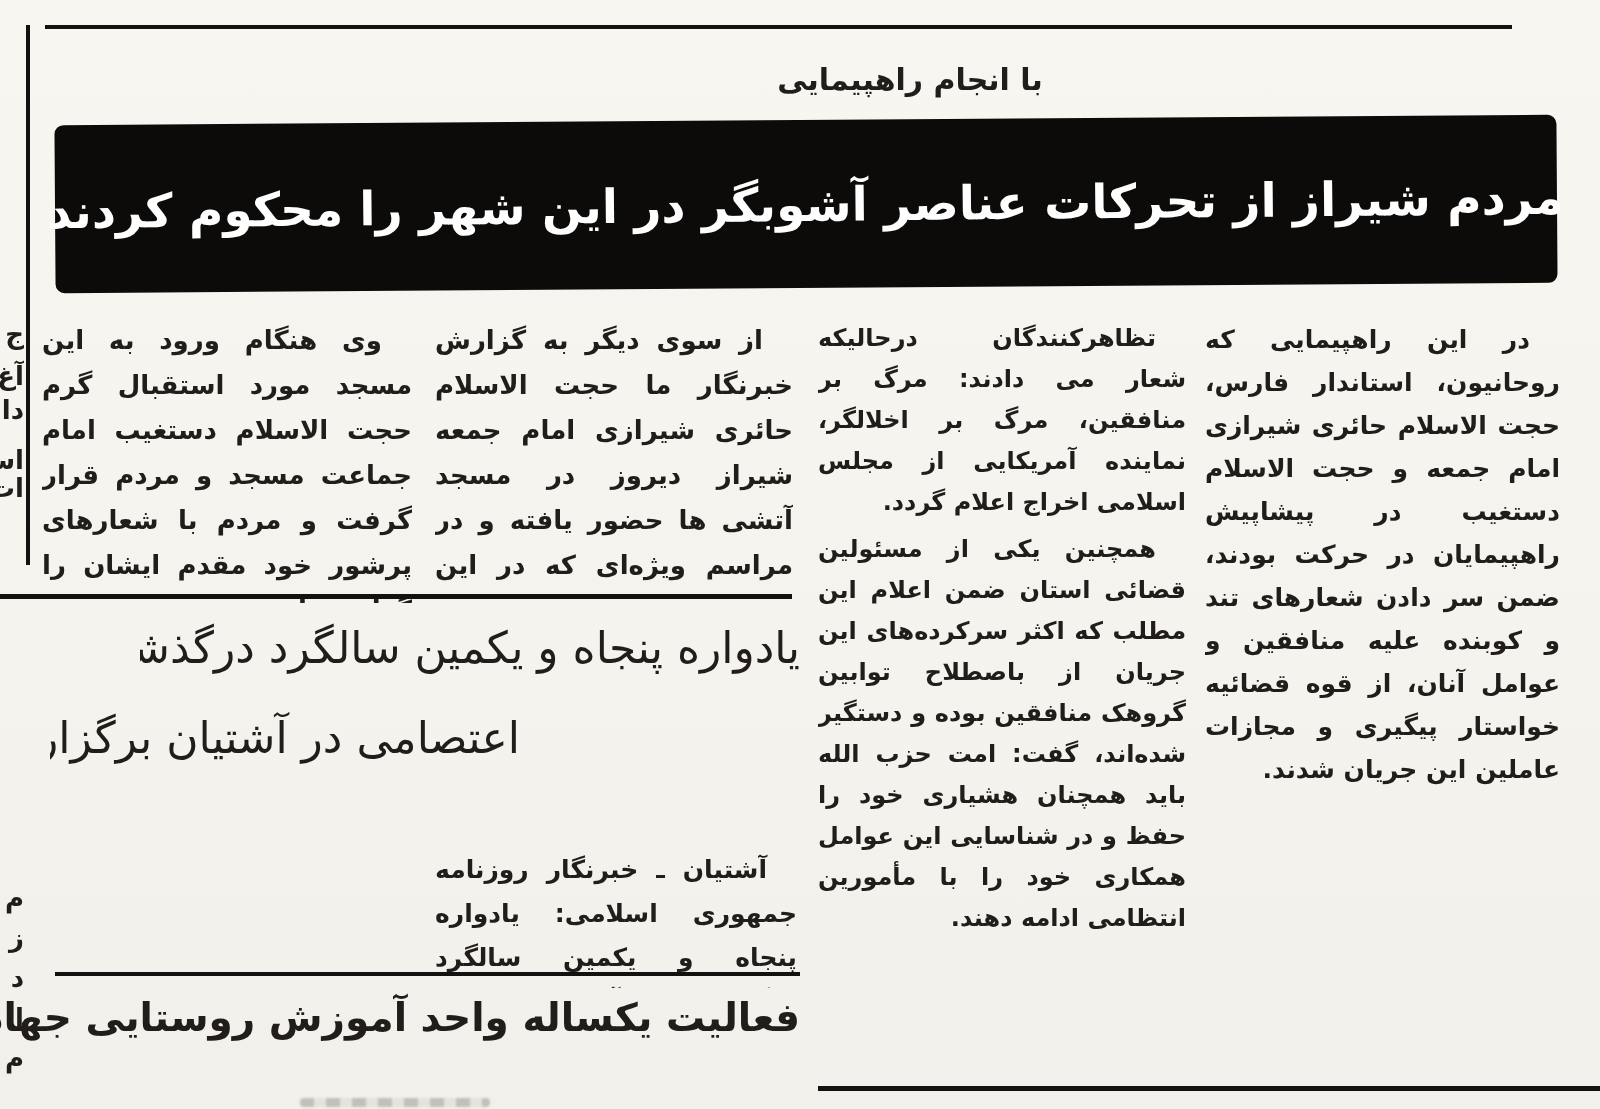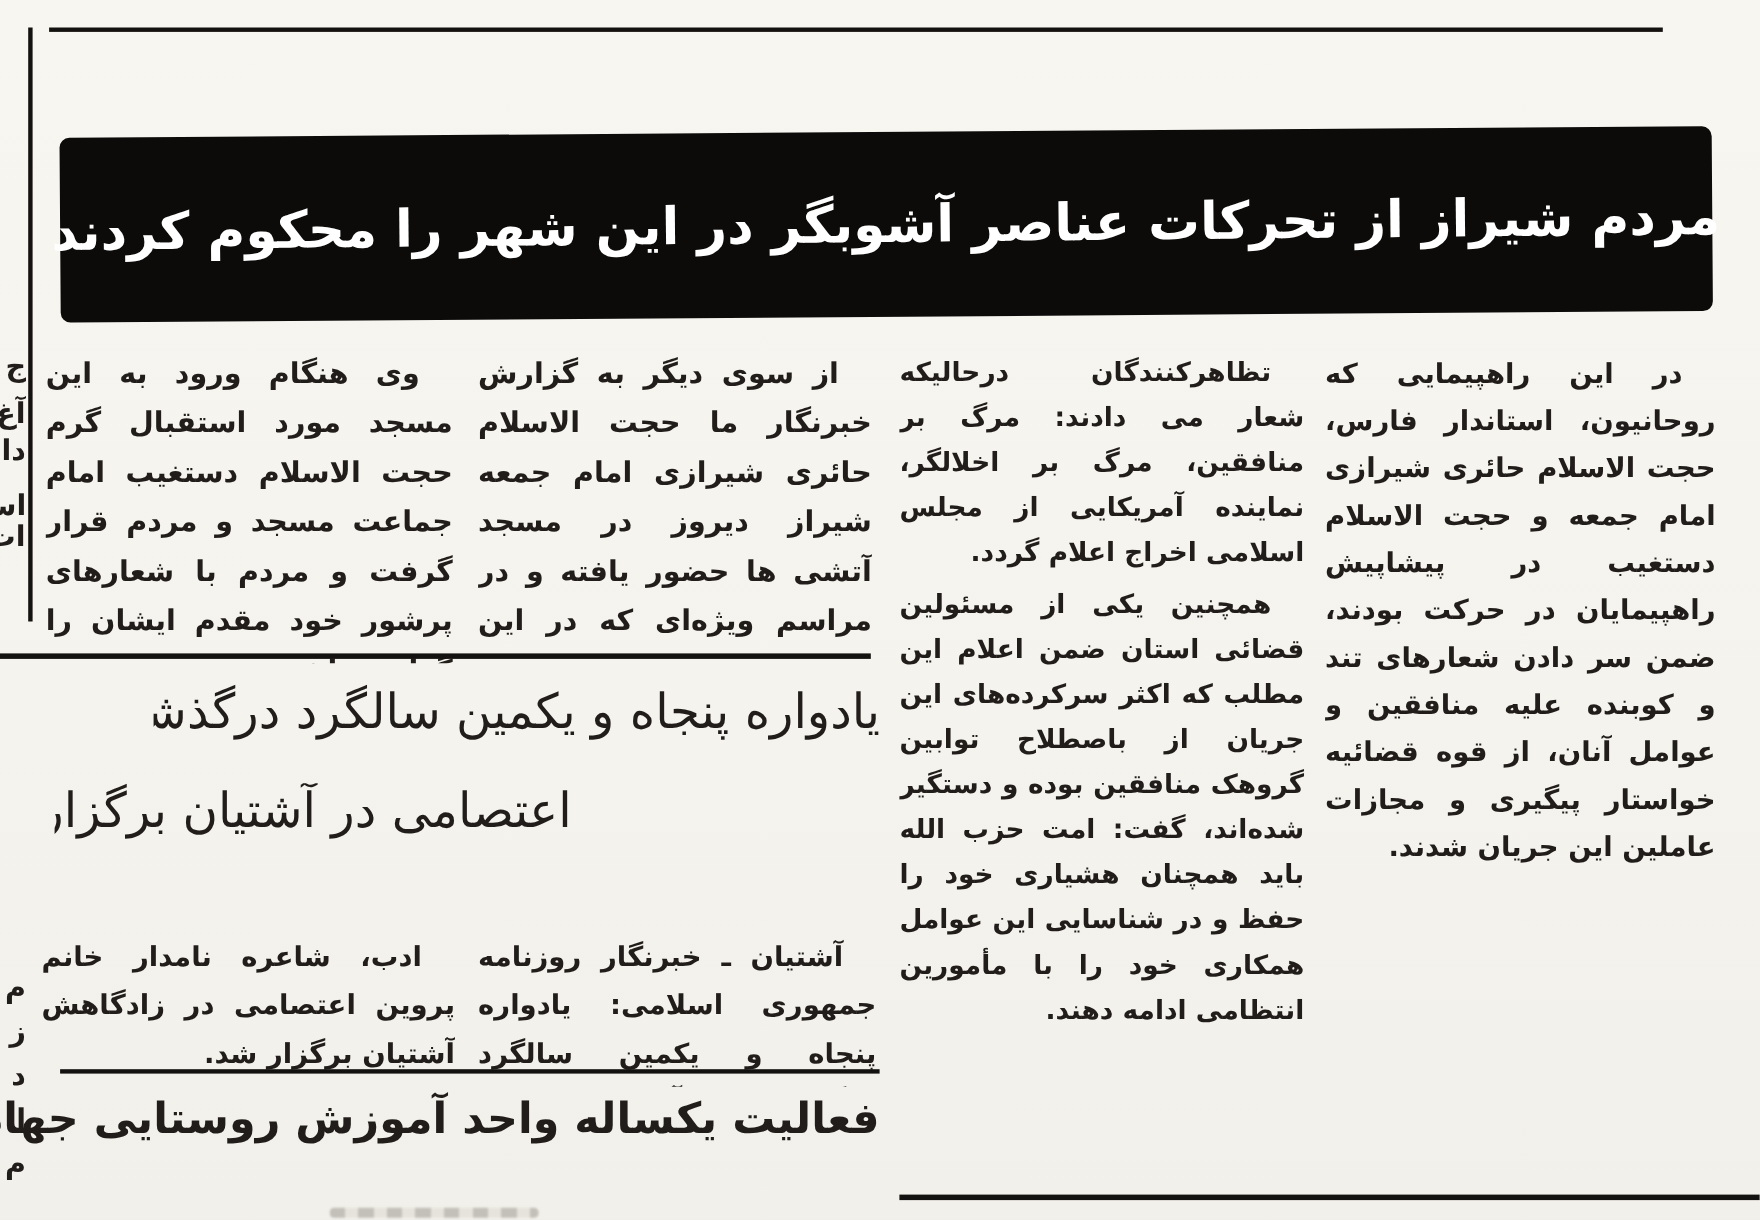--- a/index.html
+++ b/index.html
@@ -89,20 +89,21 @@
   }
 </style>
 </head>
 <body>
 
 <div class="page">
 
   <div class="rule rule-top"></div>
   <div class="rule rule-vert"></div>
 
+  <div class="kicker">با انجام راهپیمایی</div>
 
   <div class="banner" style="background:#0c0b0a;">
     <div class="banner-text" style="color:#ffffff;">مردم شیراز از تحرکات عناصر آشوبگر در این شهر را محکوم کردند</div>
   </div>
 
   <div class="col col-1">
     <p>در این راهپیمایی که روحانیون، استاندار فارس، حجت الاسلام حائری شیرازی امام جمعه و حجت الاسلام دستغیب در پیشاپیش راهپیمایان در حرکت بودند، ضمن سر دادن شعارهای تند و کوبنده علیه منافقین و عوامل آنان، از قوه قضائیه خواستار پیگیری و مجازات عاملین این جریان شدند.</p>
   </div>
 
   <div class="col col-2">
@@ -119,23 +120,20 @@
   </div>
 
   <div class="rule rule-mid"></div>
 
   <div class="s2-line s2-line1">یادواره پنجاه و یکمین سالگرد درگذشت</div>
   <div class="s2-line s2-line2">اعتصامی در آشتیان برگزار شد</div>
 
   <div class="s2col s2col-right">
     <p>آشتیان ـ خبرنگار روزنامه جمهوری اسلامی: یادواره پنجاه و یکمین سالگرد درگذشت اختر آسمان</p>
   </div>
-  <div class="s2col s2col-left">
-    <p>ادب، شاعره نامدار خانم پروین اعتصامی در زادگاهش آشتیان برگزار شد.</p>
-  </div>
 
   <div class="rule rule-s3"></div>
 
   <div class="s3-headline">فعالیت یکساله واحد آموزش روستایی جهاد</div>
 
   <div class="rule rule-br"></div>
 
   <span class="frag f0">ج</span>
   <span class="frag f1">آغ</span>
   <span class="frag f2">دا</span>

